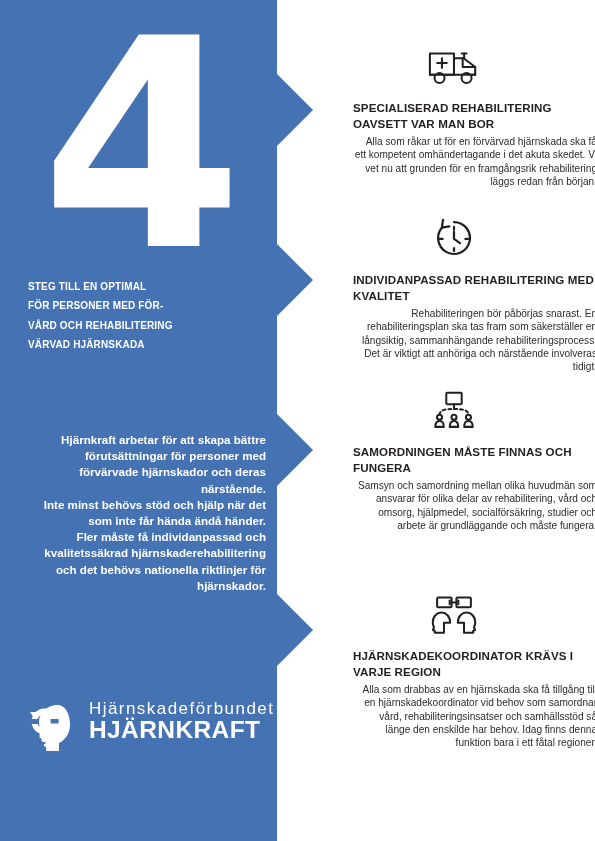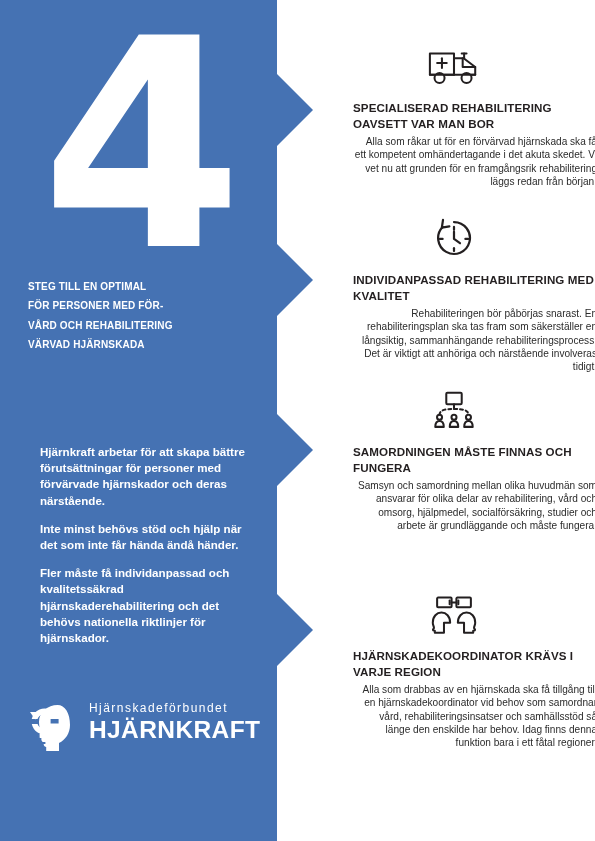--- a/index.html
+++ b/index.html
@@ -82,21 +82,22 @@
     position: absolute;
     left: 28px;
     top: 432px;
     width: 238px;
     color: #ffffff;
     font-size: 11.6px;
     font-weight: 700;
     line-height: 16.2px;
   }
   .left-body p {
-    margin: 12px;
+    margin: 0;
+    text-align: right;
   }
 
   
   .logo {
     position: absolute;
     left: 27px;
     top: 699px;
     width: 240px;
     height: 58px;
   }
@@ -108,21 +109,21 @@
     height: 54px;
   }
   .logo-text {
     position: absolute;
     left: 62px;
     top: 2px;
     width: 180px;
     color: #ffffff;
   }
   .logo-text .line1 {
-    font-size: 12px;
+    font-size: 17px;
     font-weight: 400;
     letter-spacing: 1.45px;
     line-height: 15px;
     white-space: nowrap;
   }
   .logo-text .line2 {
     font-size: 24.5px;
     font-weight: 700;
     letter-spacing: 0.4px;
     line-height: 27px;

